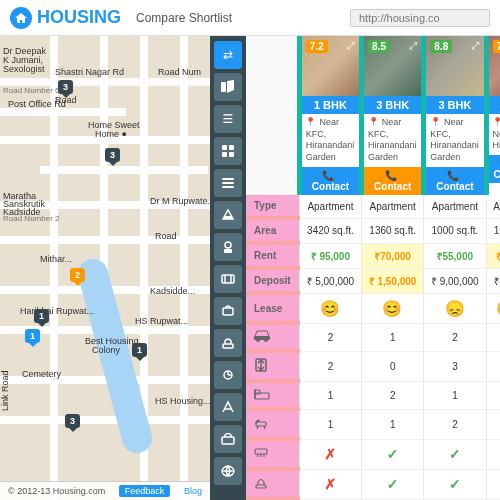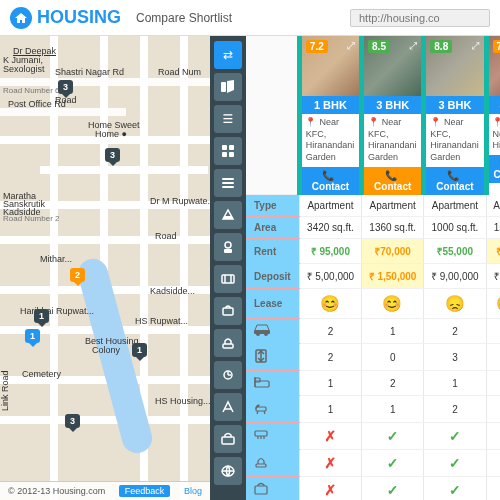--- a/index.html
+++ b/index.html
@@ -229,23 +229,23 @@
     }
     .prop-contact-highlight { background: #FF9800; }
     .prop-contact .phone { margin-right: 3px; }
 
     
     .row-label-cell {
       padding: 5px 8px;
       font-size: 10px;
       color: #666;
       font-weight: bold;
-      background: #7dd3fc;
+      background: #f9a8d4;
       width: 60px;
-      border-bottom: 1px solid #fca5a5;
+      border-bottom: 4px solid #fca5a5;
       vertical-align: middle;
       white-space: nowrap;
     }
     .data-cell {
       padding: 5px 6px;
       font-size: 10px;
       color: #333;
       border-left: 1px solid #e8e8e8;
       border-bottom: 1px solid #f0f0f0;
       text-align: center;
@@ -299,21 +299,21 @@
       <div class="road road-h" style="top:340px;left:0;width:100%;"></div>
       <div class="road road-h" style="top:380px;left:0;width:100%;"></div>
 
       <div class="road road-v" style="top:0;left:50px;height:100%;"></div>
       <div class="road road-v" style="top:0;left:100px;height:60%;"></div>
       <div class="road road-v" style="top:0;left:140px;height:100%;"></div>
       <div class="road road-v" style="top:0;left:180px;height:100%;"></div>
 
       <div class="river"></div>
 
-      <span class="map-label" style="top:10px;left:13px;text-decoration:underline;">Dr Deepak</span>
+      <span class="map-label" style="top:10px;left:3px;">Dr Deepak</span>
       <span class="map-label" style="top:19px;left:3px;">K Jumani,</span>
       <span class="map-label" style="top:28px;left:3px;">Sexologist</span>
       <span class="map-label" style="top:31px;left:55px;">Shastri Nagar Rd</span>
       <span class="map-label" style="top:31px;left:148px;padding-left:10px;">Road Num</span>
       <span class="map-label" style="top:59px;left:55px;">Road</span>
       <span class="map-label" style="top:63px;left:8px;">Post Office Rd</span>
       <span class="map-label" style="top:84px;left:88px;">Home Sweet</span>
       <span class="map-label" style="top:93px;left:95px;">Home ●</span>
       <span class="map-label" style="top:155px;left:3px;">Maratha</span>
       <span class="map-label" style="top:163px;left:3px;">Sanskrutik</span>

